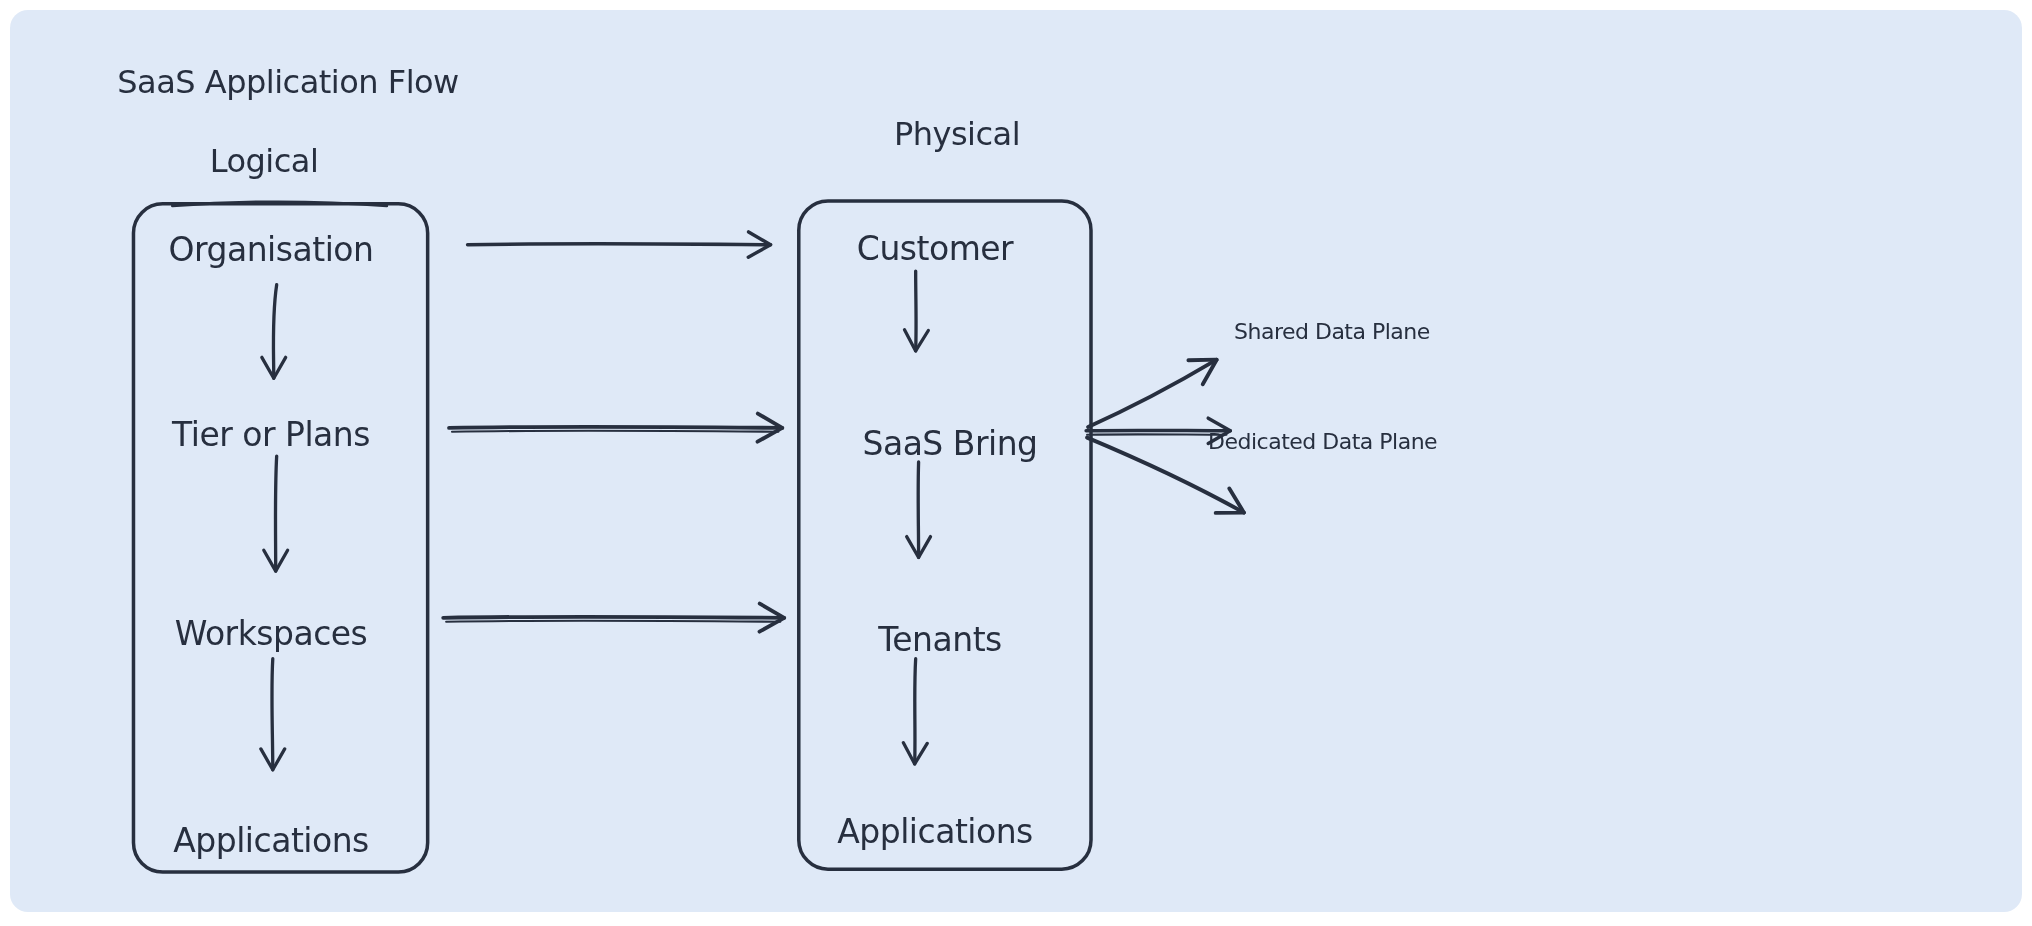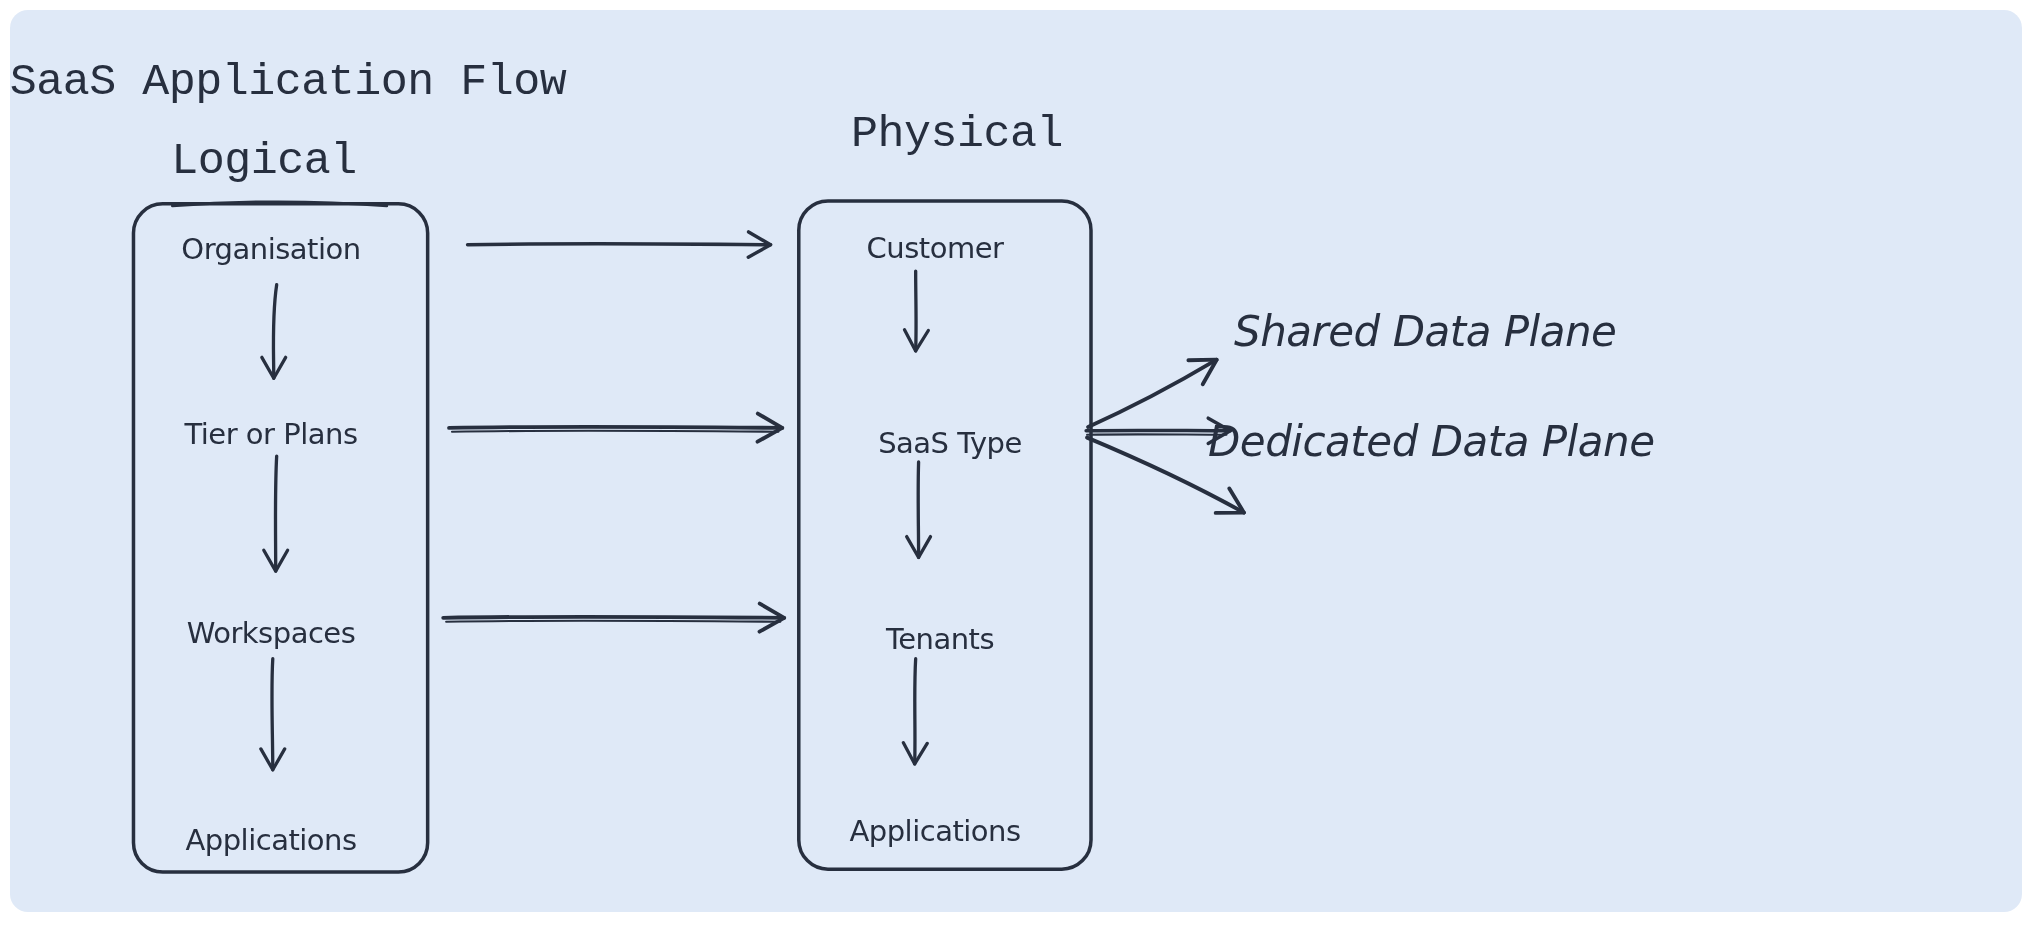--- a/index.html
+++ b/index.html
@@ -26,26 +26,26 @@
   .stroke{
     stroke:var(--ink);
     fill:none;
     stroke-linecap:round;
     stroke-linejoin:round;
   }
   .label{
     position:absolute;
     transform:translate(-50%,-50%);
     white-space:nowrap;
-    font-size:29px;
+    font-size:33px;
     letter-spacing:-0.5px;
     color:var(--ink);
   }
-  .label.title{font-size:45px;font-family:Liberation Mono, monospace;}
-  .label.plane{transform:translate(0,-50%);font-size:42px;font-style:italic;}
+  .label.title{font-size:32px;}
+  .label.plane{transform:translate(0,-50%);font-size:22px;}
 </style>
 </head>
 <body>
 
 <div class="canvas">
 
   <svg class="overlay" viewBox="0 0 2032 926" aria-hidden="true">
     <defs>
       <marker id="ah" viewBox="0 0 10 10" refX="8.5" refY="5" markerWidth="9" markerHeight="9" orient="auto" markerUnits="strokeWidth">
         <path d="M1.5,1 L8.5,5 L1.5,9" fill="none" stroke="#272f3f" stroke-width="1.1" stroke-linecap="round" stroke-linejoin="round"></path>
@@ -81,20 +81,20 @@
   <div class="label title" style="left:278px;top:72px">SaaS Application Flow</div>
   <div class="label title" style="left:254px;top:151px">Logical</div>
   <div class="label title" style="left:947px;top:124px">Physical</div>
 
   <div class="label" style="left:261px;top:239px">Organisation</div>
   <div class="label" style="left:261px;top:424px">Tier or Plans</div>
   <div class="label" style="left:261px;top:623px">Workspaces</div>
   <div class="label" style="left:261px;top:830px">Applications</div>
 
   <div class="label" style="left:925px;top:238px">Customer</div>
-  <div class="label" style="left:940px;top:433px">SaaS Type</div>
+  <div class="label" style="left:940px;top:433px">SaaS Bring</div>
   <div class="label" style="left:930px;top:629px">Tenants</div>
   <div class="label" style="left:925px;top:821px">Applications</div>
 
   <div class="label plane" style="left:1224px;top:321px">Shared Data Plane</div>
   <div class="label plane" style="left:1198px;top:431px">Dedicated Data Plane</div>
 
 </div>
 
 </body></html>

